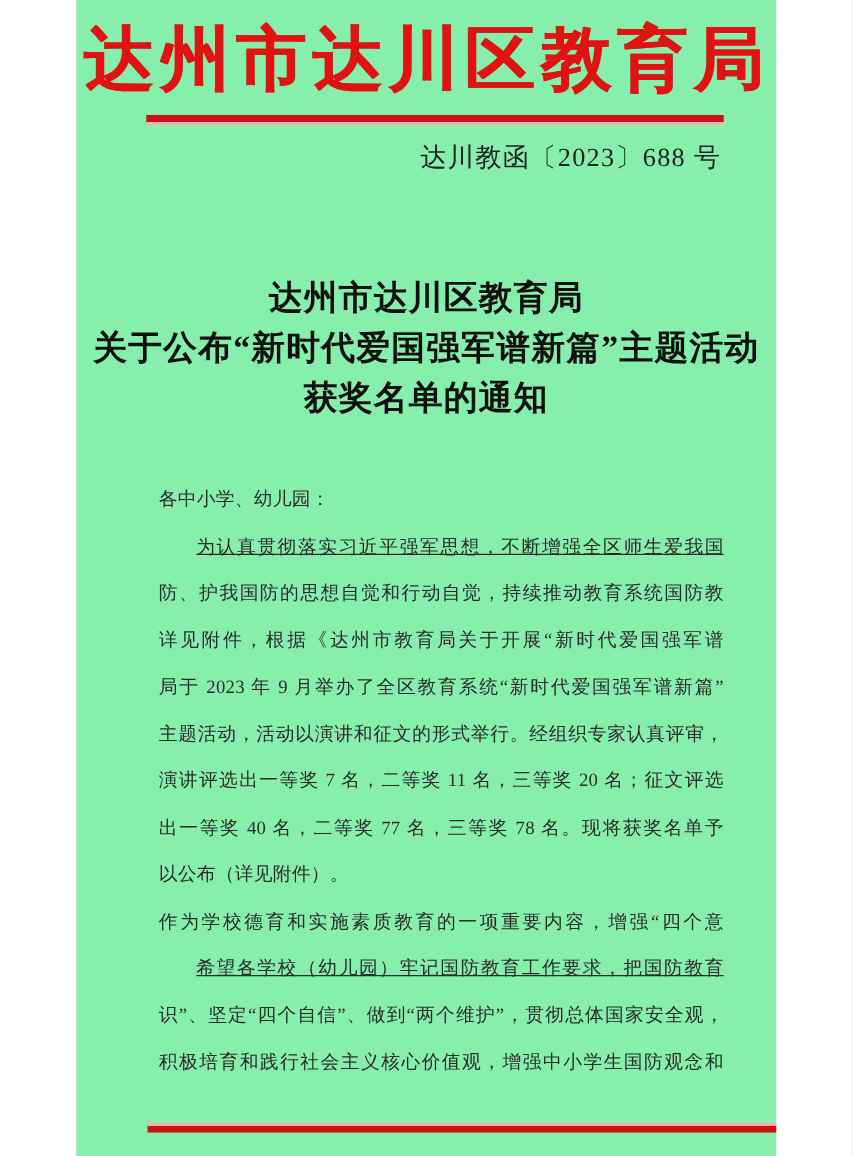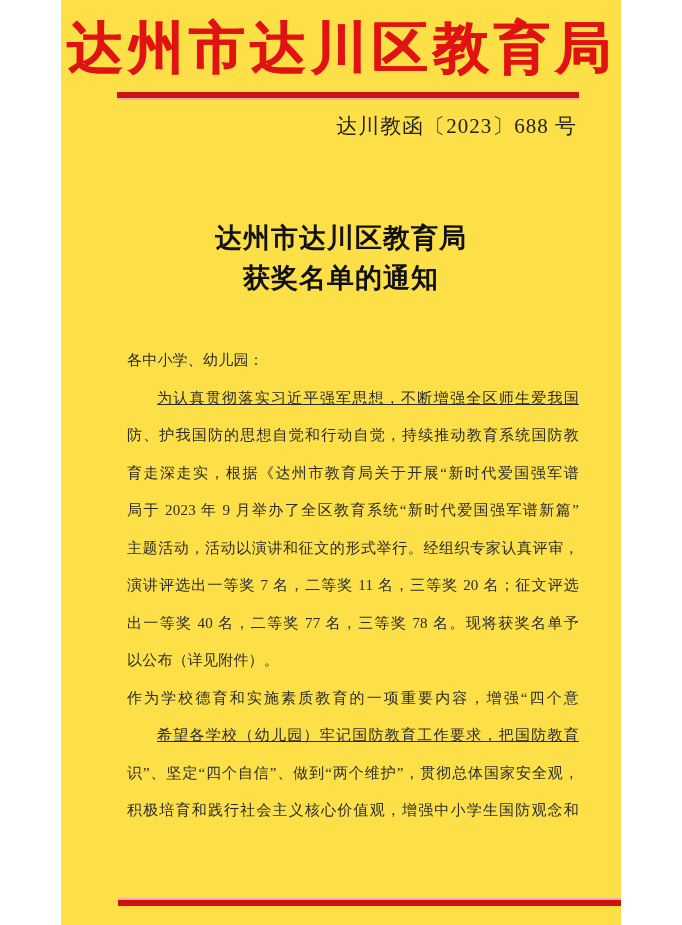--- a/index.html
+++ b/index.html
@@ -7,21 +7,21 @@
     --rule-red:#cf1111;
     --rule-light-red:#f2b0b0;
     --body-text:#2b2b2b;
   }
   *{margin:0;padding:0;box-sizing:border-box;}
   html,body{background:#ffffff;}
   .page{
     position:relative;
     width:560px;height:925px;
     margin:0 auto;
-    background:#fde047;
+    background:#86efac;
     font-family:"Liberation Serif","DejaVu Serif",serif;
     overflow:hidden;
   }
   .banner{
     margin-top:14px;
     text-align:center;
     font-size:56px;
     font-weight:900;
     letter-spacing:5px;
     line-height:68px;
@@ -91,29 +91,30 @@
 <div class="page">
 
   <div class="banner">达州市达川区教育局</div>
 
   <div class="header-rule"></div>
 
   <div class="doc-number">达川教函〔2023〕688 号</div>
 
   <div class="doc-title">
     <div class="title-line">达州市达川区教育局</div>
+    <div class="title-line">关于公布“新时代爱国强军谱新篇”主题活动</div>
     <div class="title-line">获奖名单的通知</div>
   </div>
 
   <div class="body-text">
     <div class="line end">各中小学、幼儿园：</div>
 
     <div class="line first">为认真贯彻落实习近平强军思想，不断增强全区师生爱我国</div>
     <div class="line">防、护我国防的思想自觉和行动自觉，持续推动教育系统国防教</div>
-    <div class="line">育走深走实，根据《达州市教育局关于开展“新时代爱国强军谱</div>
+    <div class="line">详见附件，根据《达州市教育局关于开展“新时代爱国强军谱</div>
     <div class="line">局于 2023 年 9 月举办了全区教育系统“新时代爱国强军谱新篇”</div>
     <div class="line">主题活动，活动以演讲和征文的形式举行。经组织专家认真评审，</div>
     <div class="line">演讲评选出一等奖 7 名，二等奖 11 名，三等奖 20 名；征文评选</div>
     <div class="line">出一等奖 40 名，二等奖 77 名，三等奖 78 名。现将获奖名单予</div>
     <div class="line end">以公布（详见附件）。</div>
 
     <div class="line">作为学校德育和实施素质教育的一项重要内容，增强“四个意</div>
     <div class="line first">希望各学校（幼儿园）牢记国防教育工作要求，把国防教育</div>
     <div class="line">识”、坚定“四个自信”、做到“两个维护”，贯彻总体国家安全观，</div>
     <div class="line">积极培育和践行社会主义核心价值观，增强中小学生国防观念和</div>

